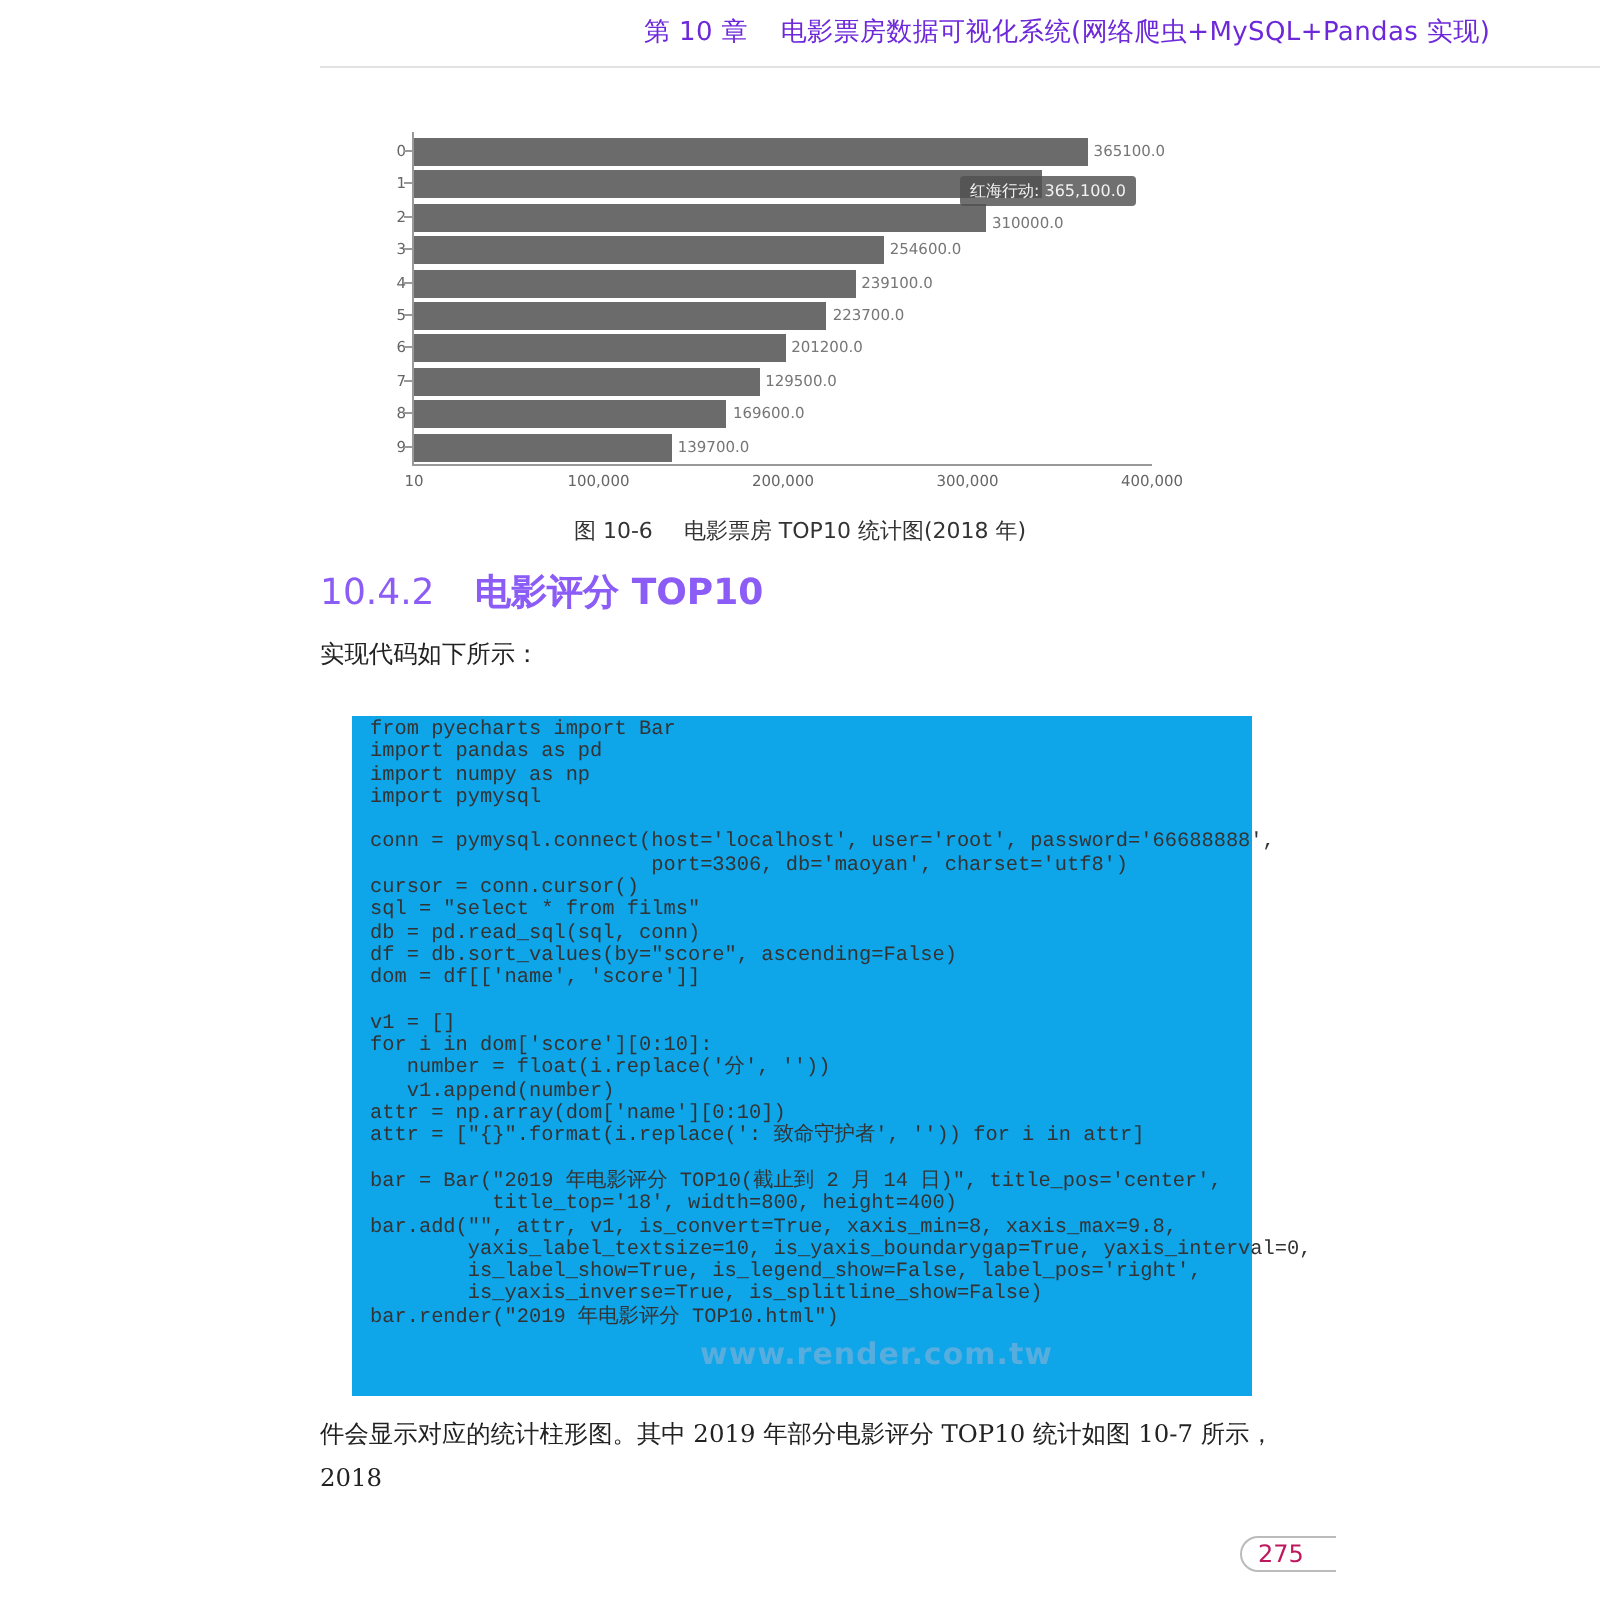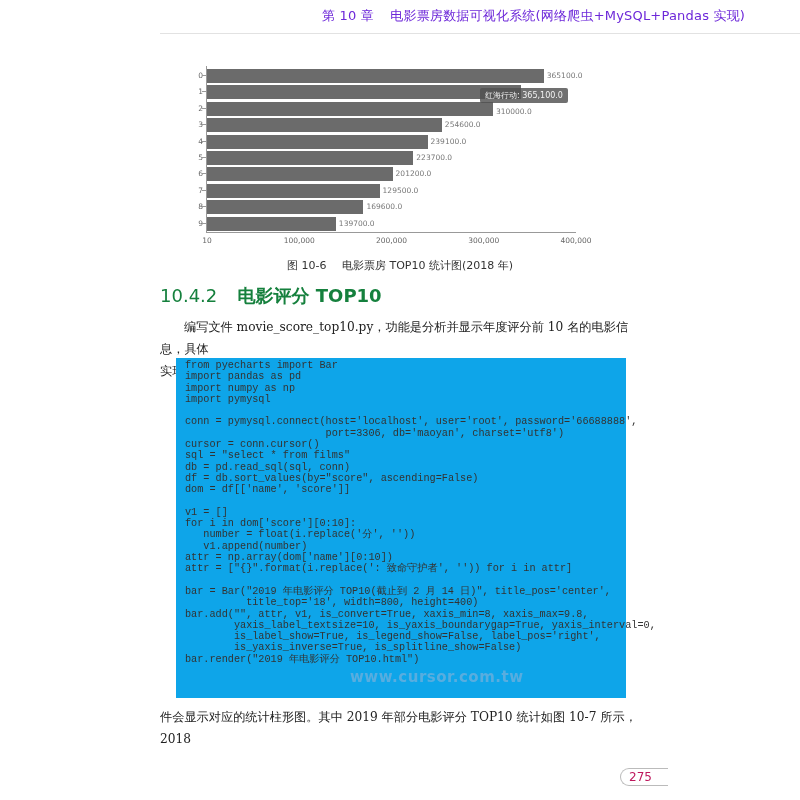--- a/index.html
+++ b/index.html
@@ -22,21 +22,21 @@
               background-image:repeating-linear-gradient(45deg, rgba(255,255,255,0.06) 0 1px, transparent 1px 3px); }
   .row .vlabel { position:absolute; top:3px; font-size:7.5px; color:#777; white-space:nowrap; }
   .xtick { position:absolute; top:176px; font-size:7.5px; color:#666; transform:translateX(-50%); white-space:nowrap; }
   .tooltip { position:absolute; left:305px; top:28px; background:rgba(80,80,80,0.82); color:#f2f2f2;
              font-size:8px; padding:2px 5px; border-radius:2px; white-space:nowrap; }
 
   .fig-caption { position:absolute; left:0; width:800px; top:258px; text-align:center;
                  font-family:"DejaVu Sans", sans-serif; font-size:11px; color:#333; }
   .fig-caption .num { margin-right:12px; }
   .section-title { position:absolute; left:160px; top:284px; font-family:"DejaVu Sans", sans-serif;
-                   font-size:18px; font-weight:bold; color:#15803d; }
+                   font-size:18px; font-weight:bold; color:#8b5cf6; }
   .section-title .num { margin-right:14px; font-weight:normal; }
   .para { position:absolute; left:160px; width:480px; font-size:12.2px; line-height:22px; color:#222; }
   .para .indent { display:inline-block; width:24px; }
   .code-block { position:absolute; left:176px; top:358px; width:450px; height:340px;
                 background:#0ea5e9; }
   .code-block pre { margin:0; padding:2px 0 0 9px; font-family:"Liberation Mono", monospace;
                     font-size:10.2px; line-height:11.3px; color:#333; white-space:pre; }
   .watermark { position:absolute; left:350px; top:668px; font-family:"DejaVu Sans", sans-serif;
                font-size:15px; font-weight:bold; color:rgba(150,180,215,0.55); letter-spacing:0.5px; }
   .page-num { position:absolute; left:620px; top:768px; border:1px solid #bbb; border-radius:10px 0 0 10px;
@@ -127,21 +127,20 @@
   <span class="num">图 10-6</span>
   <span>电影票房 TOP10 统计图(2018 年)</span>
 </div>
 
 <div class="section-title">
   <span class="num">10.4.2</span>
   <span>电影评分 TOP10</span>
 </div>
 
 <div class="para" style="top:316px;">
-  <div><span class="indent"></span><span>编写文件 movie_score_top10.py，功能是分析并显示年度评分前 10 名的电影信息，具体</span></div>
   <div>实现代码如下所示：</div>
 </div>
 
 <div class="code-block">
   <pre id="code-pre">from pyecharts import Bar
 import pandas as pd
 import numpy as np
 import pymysql
 
 conn = pymysql.connect(host='localhost', user='root', password='66688888',
@@ -160,19 +159,19 @@
 attr = ["{}".format(i.replace(': 致命守护者', '')) for i in attr]
 
 bar = Bar("2019 年电影评分 TOP10(截止到 2 月 14 日)", title_pos='center',
           title_top='18', width=800, height=400)
 bar.add("", attr, v1, is_convert=True, xaxis_min=8, xaxis_max=9.8,
         yaxis_label_textsize=10, is_yaxis_boundarygap=True, yaxis_interval=0,
         is_label_show=True, is_legend_show=False, label_pos='right',
         is_yaxis_inverse=True, is_splitline_show=False)
 bar.render("2019 年电影评分 TOP10.html")</pre>
 </div>
-<div class="watermark">www.cursor.com.tw</div>
+<div class="watermark">www.render.com.tw</div>
 
 <div class="para" style="top:706px;">
   <div>件会显示对应的统计柱形图。其中 2019 年部分电影评分 TOP10 统计如图 10-7 所示，2018</div>
 </div>
 
 <div class="page-num">275</div>
 
 </body></html>

